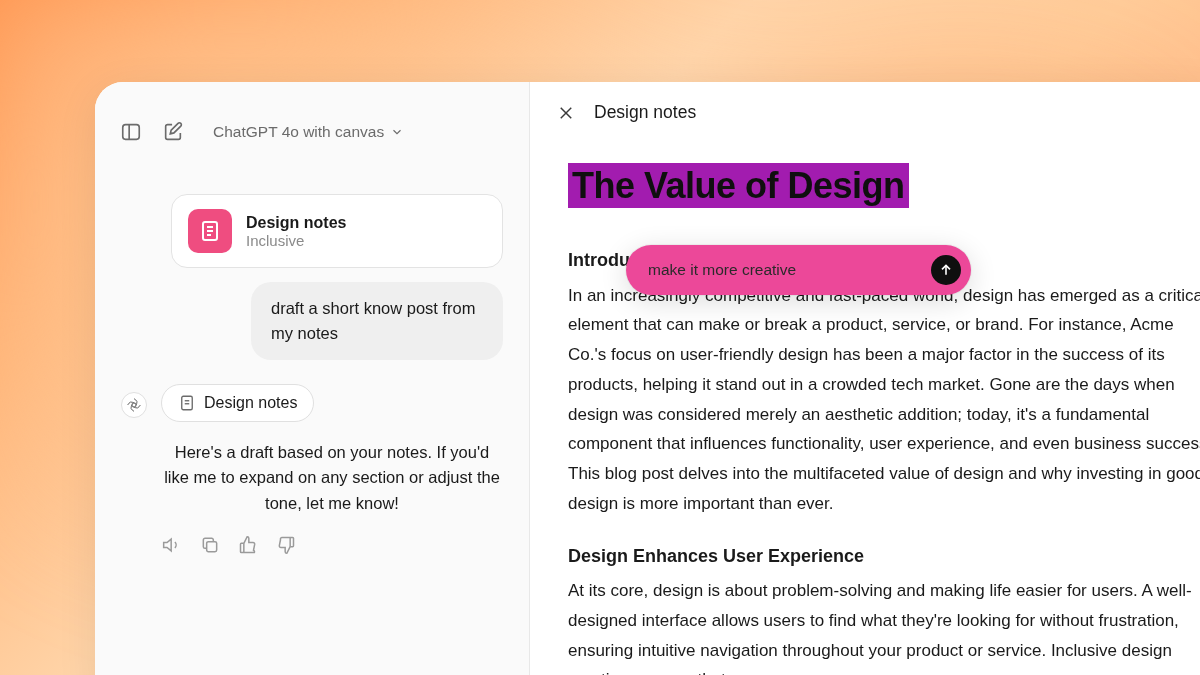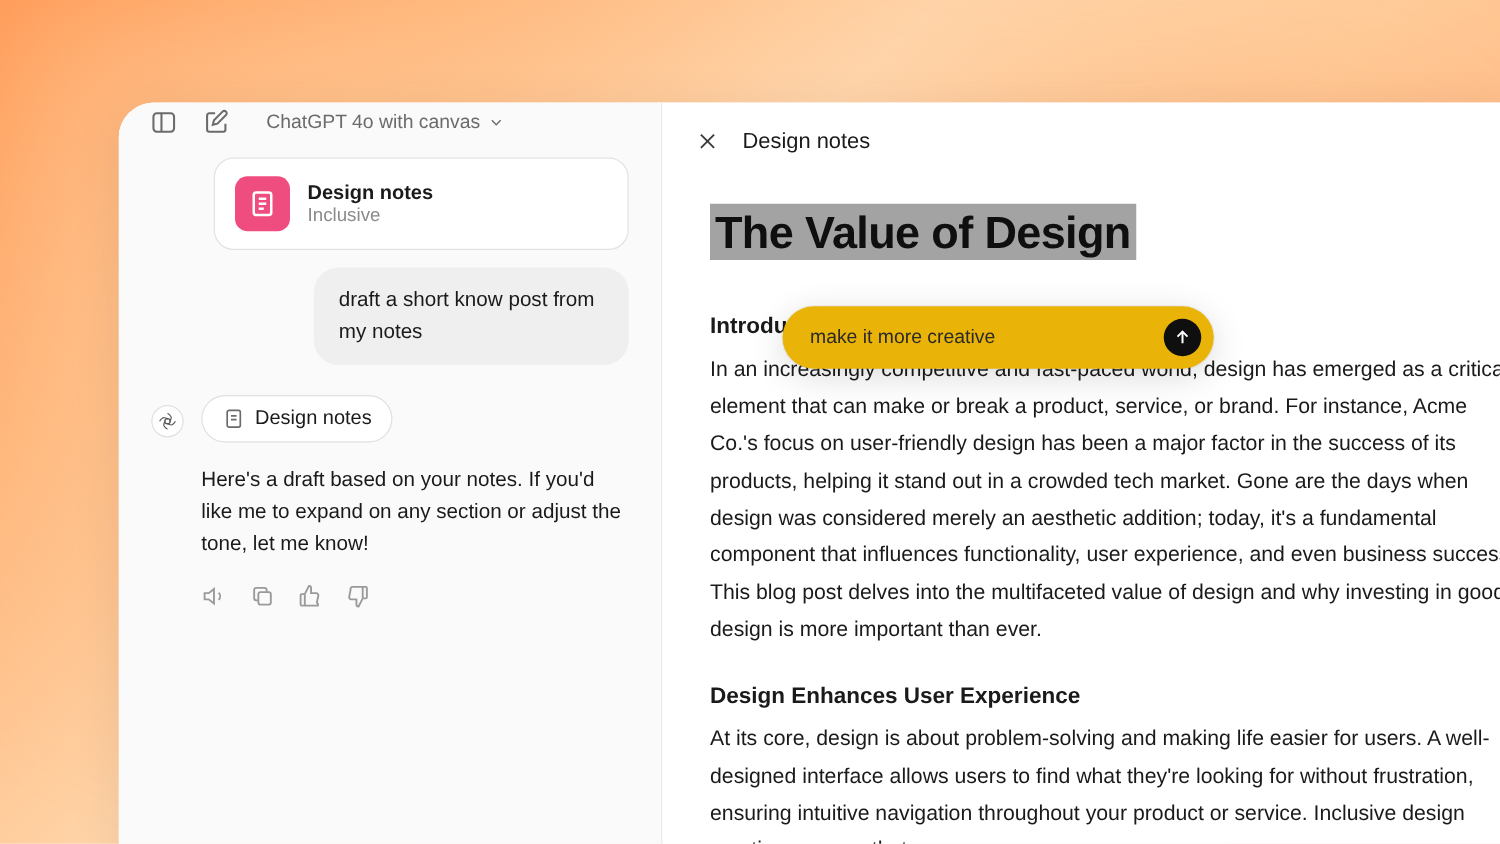--- a/index.html
+++ b/index.html
@@ -27,21 +27,21 @@
   box-shadow: 0 8px 40px rgba(0,0,0,0.08);
 }
 .left-panel {
   width: 435px; flex-shrink: 0;
   background: #fafafa;
   border-right: 1px solid #e8e8e8;
   display: flex; flex-direction: column;
 }
 .top-bar {
   display: flex; align-items: center; gap: 14px;
-  padding: 2px 22px;
+  padding: 36px 22px;
 }
 .icon-btn {
   width: 28px; height: 28px;
   display: flex; align-items: center; justify-content: center;
   color: #6b6b6b; cursor: pointer;
   border-radius: 6px;
 }
 .icon-btn svg { width: 22px; height: 22px; }
 .model-selector {
   display: flex; align-items: center; gap: 6px;
@@ -76,44 +76,44 @@
 }
 .avatar svg { width: 16px; height: 16px; }
 .assistant-body { flex: 1; }
 .doc-chip {
   display: inline-flex; align-items: center; gap: 8px;
   border: 1px solid #e0e0e0; border-radius: 999px;
   padding: 9px 16px; background: #fff; font-size: 16px;
   color: #1a1a1a; font-weight: 500; margin-bottom: 18px;
 }
 .doc-chip svg { width: 18px; height: 18px; color: #6b6b6b; }
-.assistant-text { font-size: 16.5px; color: #1a1a1a; line-height: 1.55; margin-bottom: 18px; }
+.assistant-text { font-size: 16.5px; color: #1a1a1a; line-height: 1.55; margin-bottom: 18px; text-align: center; }
 .action-row { display: flex; gap: 16px; }
 .action-row .icon-btn { width: 22px; height: 22px; color: #9a9a9a; }
 .action-row .icon-btn svg { width: 20px; height: 20px; }
 .right-panel { flex: 1; display: flex; flex-direction: column; background: #fff; }
 .canvas-header {
   display: flex; align-items: center; gap: 18px;
   padding: 20px 26px;
 }
 .close-btn { width: 20px; height: 20px; color: #3a3a3a; cursor: pointer; display:flex; align-items:center; justify-content:center; }
 .close-btn svg { width: 18px; height: 18px; }
 .canvas-title { font-size: 17.5px; font-weight: 500; color: #1a1a1a; }
 .canvas-body { flex: 1; padding: 22px 0 0 38px; position: relative; overflow: hidden; }
 .doc-h1 {
   font-size: 36px; font-weight: 800; color: #0f0f0f;
   display: inline; padding: 2px 4px; letter-spacing: -0.5px;
 }
-.highlight { background: #a3a3a3; margin-top: 36px; }
+.highlight { background: #a21caf; margin-top: 36px; }
 .doc-section { margin-top: 38px; font-size: 17px; line-height: 1.75; color: #1a1a1a; }
 .doc-h2 { font-weight: 700; font-size: 18px; margin-bottom: 4px; }
 .doc-p { margin-bottom: 22px; }
 .floating-input {
   position: absolute; left: 96px; top: 102px;
-  background: #eab308; border-radius: 999px;
+  background: #ec4899; border-radius: 999px;
   box-shadow: 0 6px 28px rgba(0,0,0,0.14), 0 0 0 1px rgba(0,0,0,0.04);
   display: flex; align-items: center; gap: 16px;
   padding: 10px 10px 10px 22px; width: 345px;
 }
 .floating-input input {
   border: none; outline: none; font-size: 15.5px; flex: 1;
   color: #2a2a2a; background: transparent;
 }
 .send-btn {
   width: 30px; height: 30px; border-radius: 50%;

